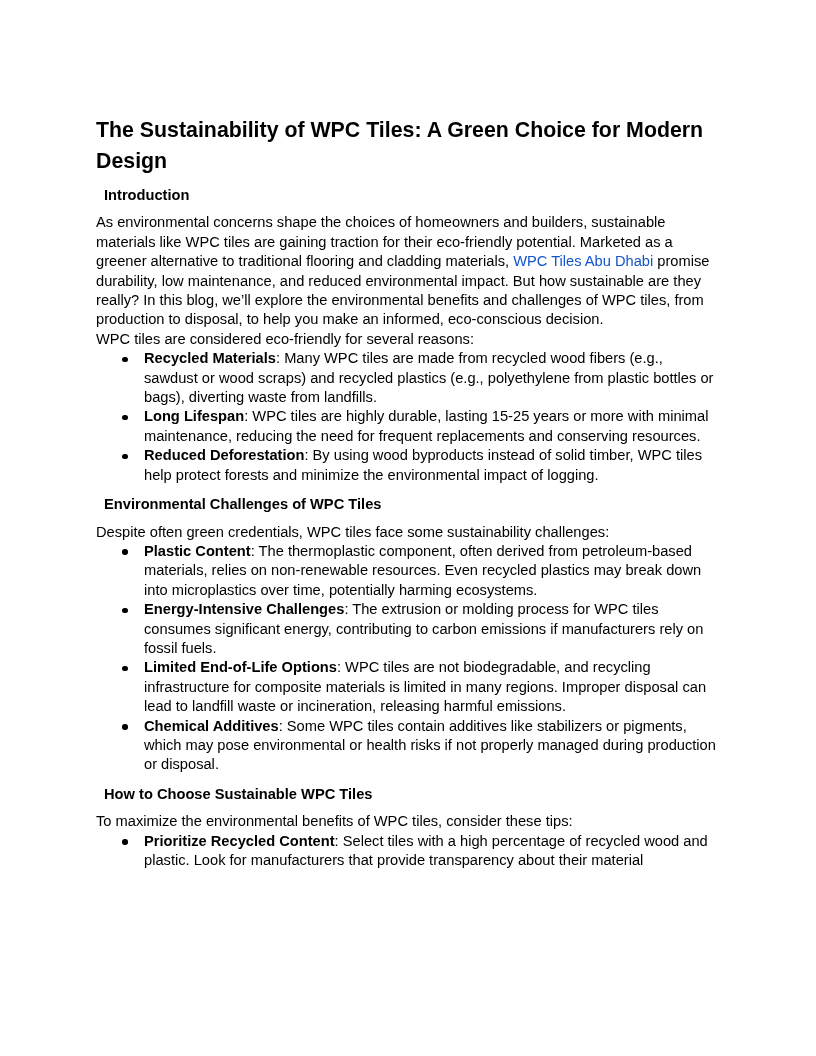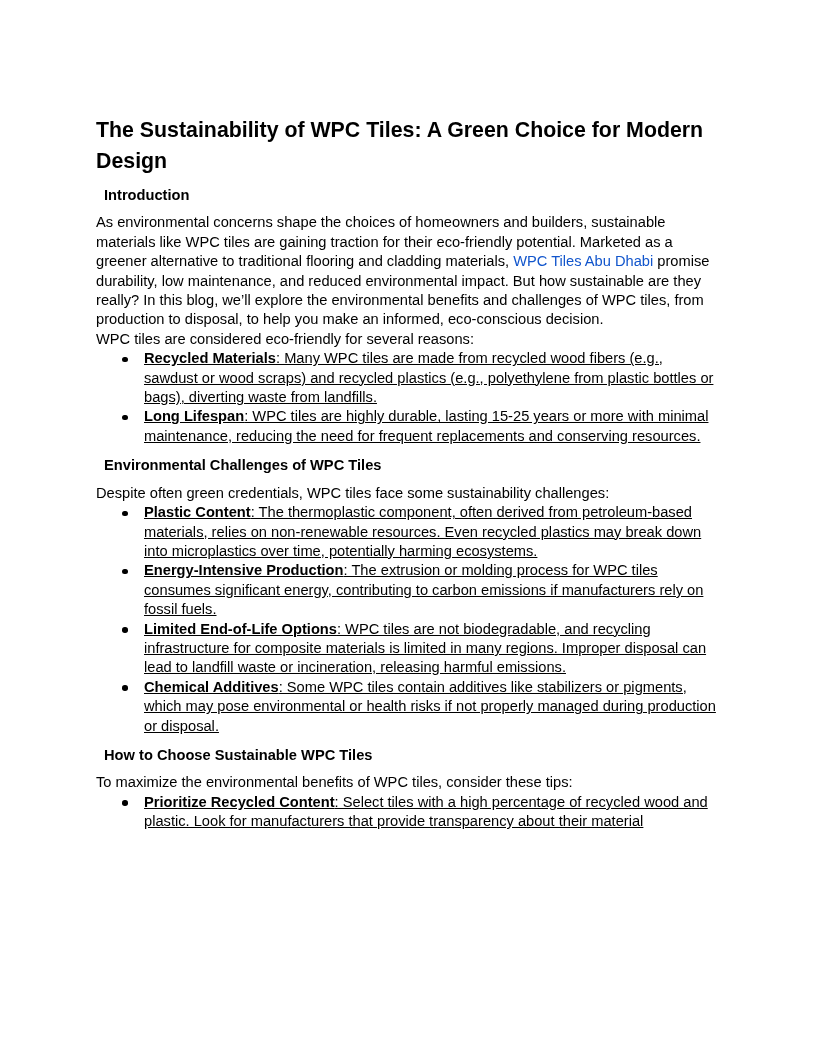--- a/index.html
+++ b/index.html
@@ -44,21 +44,20 @@
   ul.bullets {
     list-style: none;
     margin: 0;
     padding: 0;
   }
   ul.bullets li {
     position: relative;
     padding-left: 48px;
     font-size: 11pt;
     line-height: 19.4px;
-    text-decoration: underline;
   }
   ul.bullets li::before {
     content: "";
     position: absolute;
     left: 26px;
     top: 7.5px;
     width: 5.5px;
     height: 5.5px;
     border-radius: 50%;
     background: #000000;
@@ -76,29 +75,30 @@
   <section>
     <h2 class="heading">Introduction</h2>
     <p class="para"><span>As environmental concerns shape the choices of homeowners and builders, sustainable materials like WPC tiles are gaining traction for their eco-friendly potential. Marketed as a greener alternative to traditional flooring and cladding materials, </span><a class="doc-link">WPC Tiles Abu Dhabi</a><span> promise durability, low maintenance, and reduced environmental impact. But how sustainable are they really? In this blog, we’ll explore the environmental benefits and challenges of WPC tiles, from production to disposal, to help you make an informed, eco-conscious decision.</span></p>
   </section>
 
   <section>
     <p class="para">WPC tiles are considered eco-friendly for several reasons:</p>
     <ul class="bullets">
       <li><span class="term">Recycled Materials</span><span>: Many WPC tiles are made from recycled wood fibers (e.g., sawdust or wood scraps) and recycled plastics (e.g., polyethylene from plastic bottles or bags), diverting waste from landfills.</span></li>
       <li><span class="term">Long Lifespan</span><span>: WPC tiles are highly durable, lasting 15-25 years or more with minimal maintenance, reducing the need for frequent replacements and conserving resources.</span></li>
+      <li><span class="term">Reduced Deforestation</span><span>: By using wood byproducts instead of solid timber, WPC tiles help protect forests and minimize the environmental impact of logging.</span></li>
     </ul>
   </section>
 
   <section class="section-gap">
     <h2 class="heading">Environmental Challenges of WPC Tiles</h2>
     <p class="para">Despite often green credentials, WPC tiles face some sustainability challenges:</p>
     <ul class="bullets">
       <li><span class="term">Plastic Content</span><span>: The thermoplastic component, often derived from petroleum-based materials, relies on non-renewable resources. Even recycled plastics may break down into microplastics over time, potentially harming ecosystems.</span></li>
-      <li><span class="term">Energy-Intensive Production</span><span>: The extrusion or molding process for WPC tiles consumes significant energy, contributing to carbon emissions if manufacturers rely on fossil fuels.</span></li>
+      <li><span class="term">Energy-Intensive Challenges</span><span>: The extrusion or molding process for WPC tiles consumes significant energy, contributing to carbon emissions if manufacturers rely on fossil fuels.</span></li>
       <li><span class="term">Limited End-of-Life Options</span><span>: WPC tiles are not biodegradable, and recycling infrastructure for composite materials is limited in many regions. Improper disposal can lead to landfill waste or incineration, releasing harmful emissions.</span></li>
       <li><span class="term">Chemical Additives</span><span>: Some WPC tiles contain additives like stabilizers or pigments, which may pose environmental or health risks if not properly managed during production or disposal.</span></li>
     </ul>
   </section>
 
   <section class="section-gap">
     <h2 class="heading">How to Choose Sustainable WPC Tiles</h2>
     <p class="para">To maximize the environmental benefits of WPC tiles, consider these tips:</p>
     <ul class="bullets">
       <li><span class="term">Prioritize Recycled Content</span><span>: Select tiles with a high percentage of recycled wood and plastic. Look for manufacturers that provide transparency about their material</span></li>

